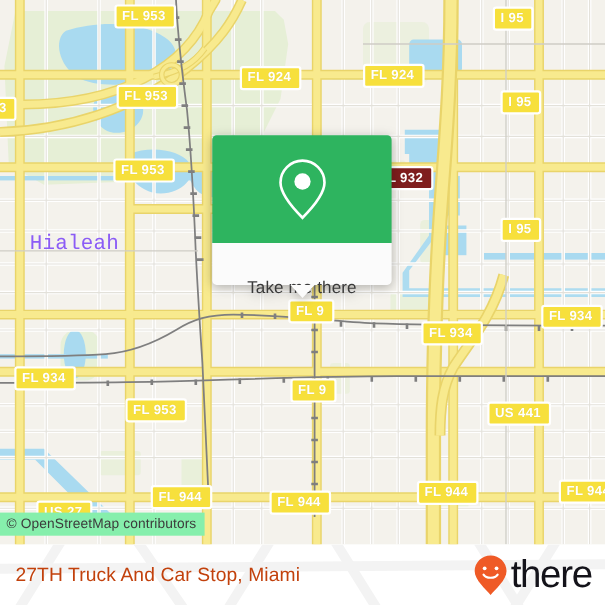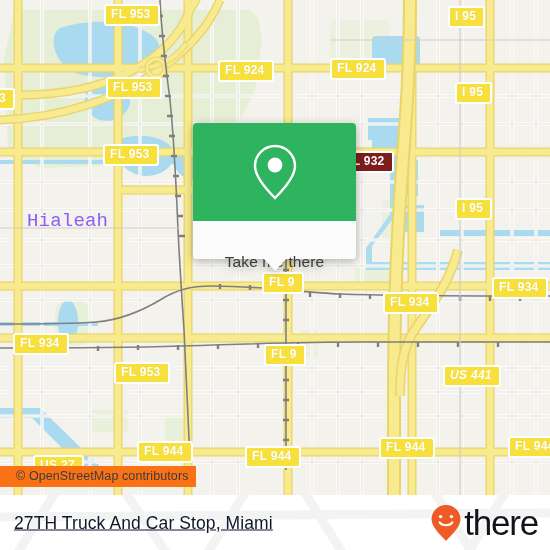--- a/index.html
+++ b/index.html
@@ -10,38 +10,38 @@
   }
   #app{position:relative;width:550px;height:550px;overflow:hidden;}
 
   
   #map{position:absolute;left:0;top:0;width:550px;height:495px;overflow:hidden;background:#f4f2ec;}
   #map svg{display:block;}
 
   
   .attrib{
     position:absolute;left:0;top:466px;
-    background:#f97316;
+    background:#86efac;
     color:#3c3c3c;
     font-size:12.5px;
-    padding:3px 7px 4px 16px;
+    padding:3px 7px 4px 6px;
     letter-spacing:0.1px;
     white-space:nowrap;
   }
 
   
   .footer{
     position:absolute;left:0;top:495px;width:550px;height:55px;
     background:#ffffff;
     overflow:hidden;
   }
   .footer-bgmarks{position:absolute;left:0;top:0;width:550px;height:55px;}
   .footer-title{
     position:absolute;left:14px;top:50%;transform:translateY(-50%);
-    font-size:17.5px;color:#0f172a;white-space:nowrap;letter-spacing:0.1px;text-decoration:underline;
+    font-size:17.5px;color:#c2410c;white-space:nowrap;letter-spacing:0.1px;
   }
   .brand{
     position:absolute;right:12px;top:50%;transform:translateY(-50%);
     display:flex;align-items:center;gap:2px;
   }
   .brand-name{
     font-size:35px;color:#14131a;letter-spacing:-1.2px;line-height:1;
     font-weight:400;
   }
 
@@ -294,21 +294,21 @@
         <div class="shield" style="left: 106px; top: 77px; background: rgb(247, 224, 60);">FL 953</div>
         <div class="shield" style="left: 103px; top: 144px; background: rgb(247, 224, 60);">FL 953</div>
         <div class="shield" style="left: 338px; top: 151px; background: #7f1d1d;">FL 932</div>
         <div class="shield" style="left: 455px; top: 198px; background: rgb(247, 224, 60);">I 95</div>
         <div class="shield" style="left: 262px; top: 272px; background: rgb(247, 224, 60);">FL 9</div>
         <div class="shield" style="left: 383px; top: 292px; background: rgb(247, 224, 60);">FL 934</div>
         <div class="shield" style="left: 492px; top: 277px; background: rgb(247, 224, 60);">FL 934</div>
         <div class="shield" style="left: 13px; top: 333px; background: rgb(247, 224, 60);">FL 934</div>
         <div class="shield" style="left: 264px; top: 344px; background: rgb(247, 224, 60);">FL 9</div>
         <div class="shield" style="left: 114px; top: 362px; background: rgb(247, 224, 60);">FL 953</div>
-        <div class="shield" style="left: 443px; top: 365px; background: rgb(247, 224, 60); font-style: italic;">US 441</div>
+        <div class="shield" style="left: 443px; top: 365px; background: rgb(247, 224, 60);">US 441</div>
         <div class="shield" style="left: 137px; top: 441px; background: rgb(247, 224, 60);">FL 944</div>
         <div class="shield" style="left: 245px; top: 446px; background: rgb(247, 224, 60);">FL 944</div>
         <div class="shield" style="left: 379px; top: 437px; background: rgb(247, 224, 60);">FL 944</div>
         <div class="shield" style="left: 508px; top: 436px; background: rgb(247, 224, 60);">FL 944</div>
         <div class="shield" style="left: 33px; top: 455px; background: rgb(247, 224, 60);">US 27</div>
         <div class="shield" style="left: -8px; top: 88px; background: rgb(247, 224, 60);">3</div>
       </div>
 
     <div class="card">
       <div class="card-top" style="background: rgb(46, 180, 95);">

